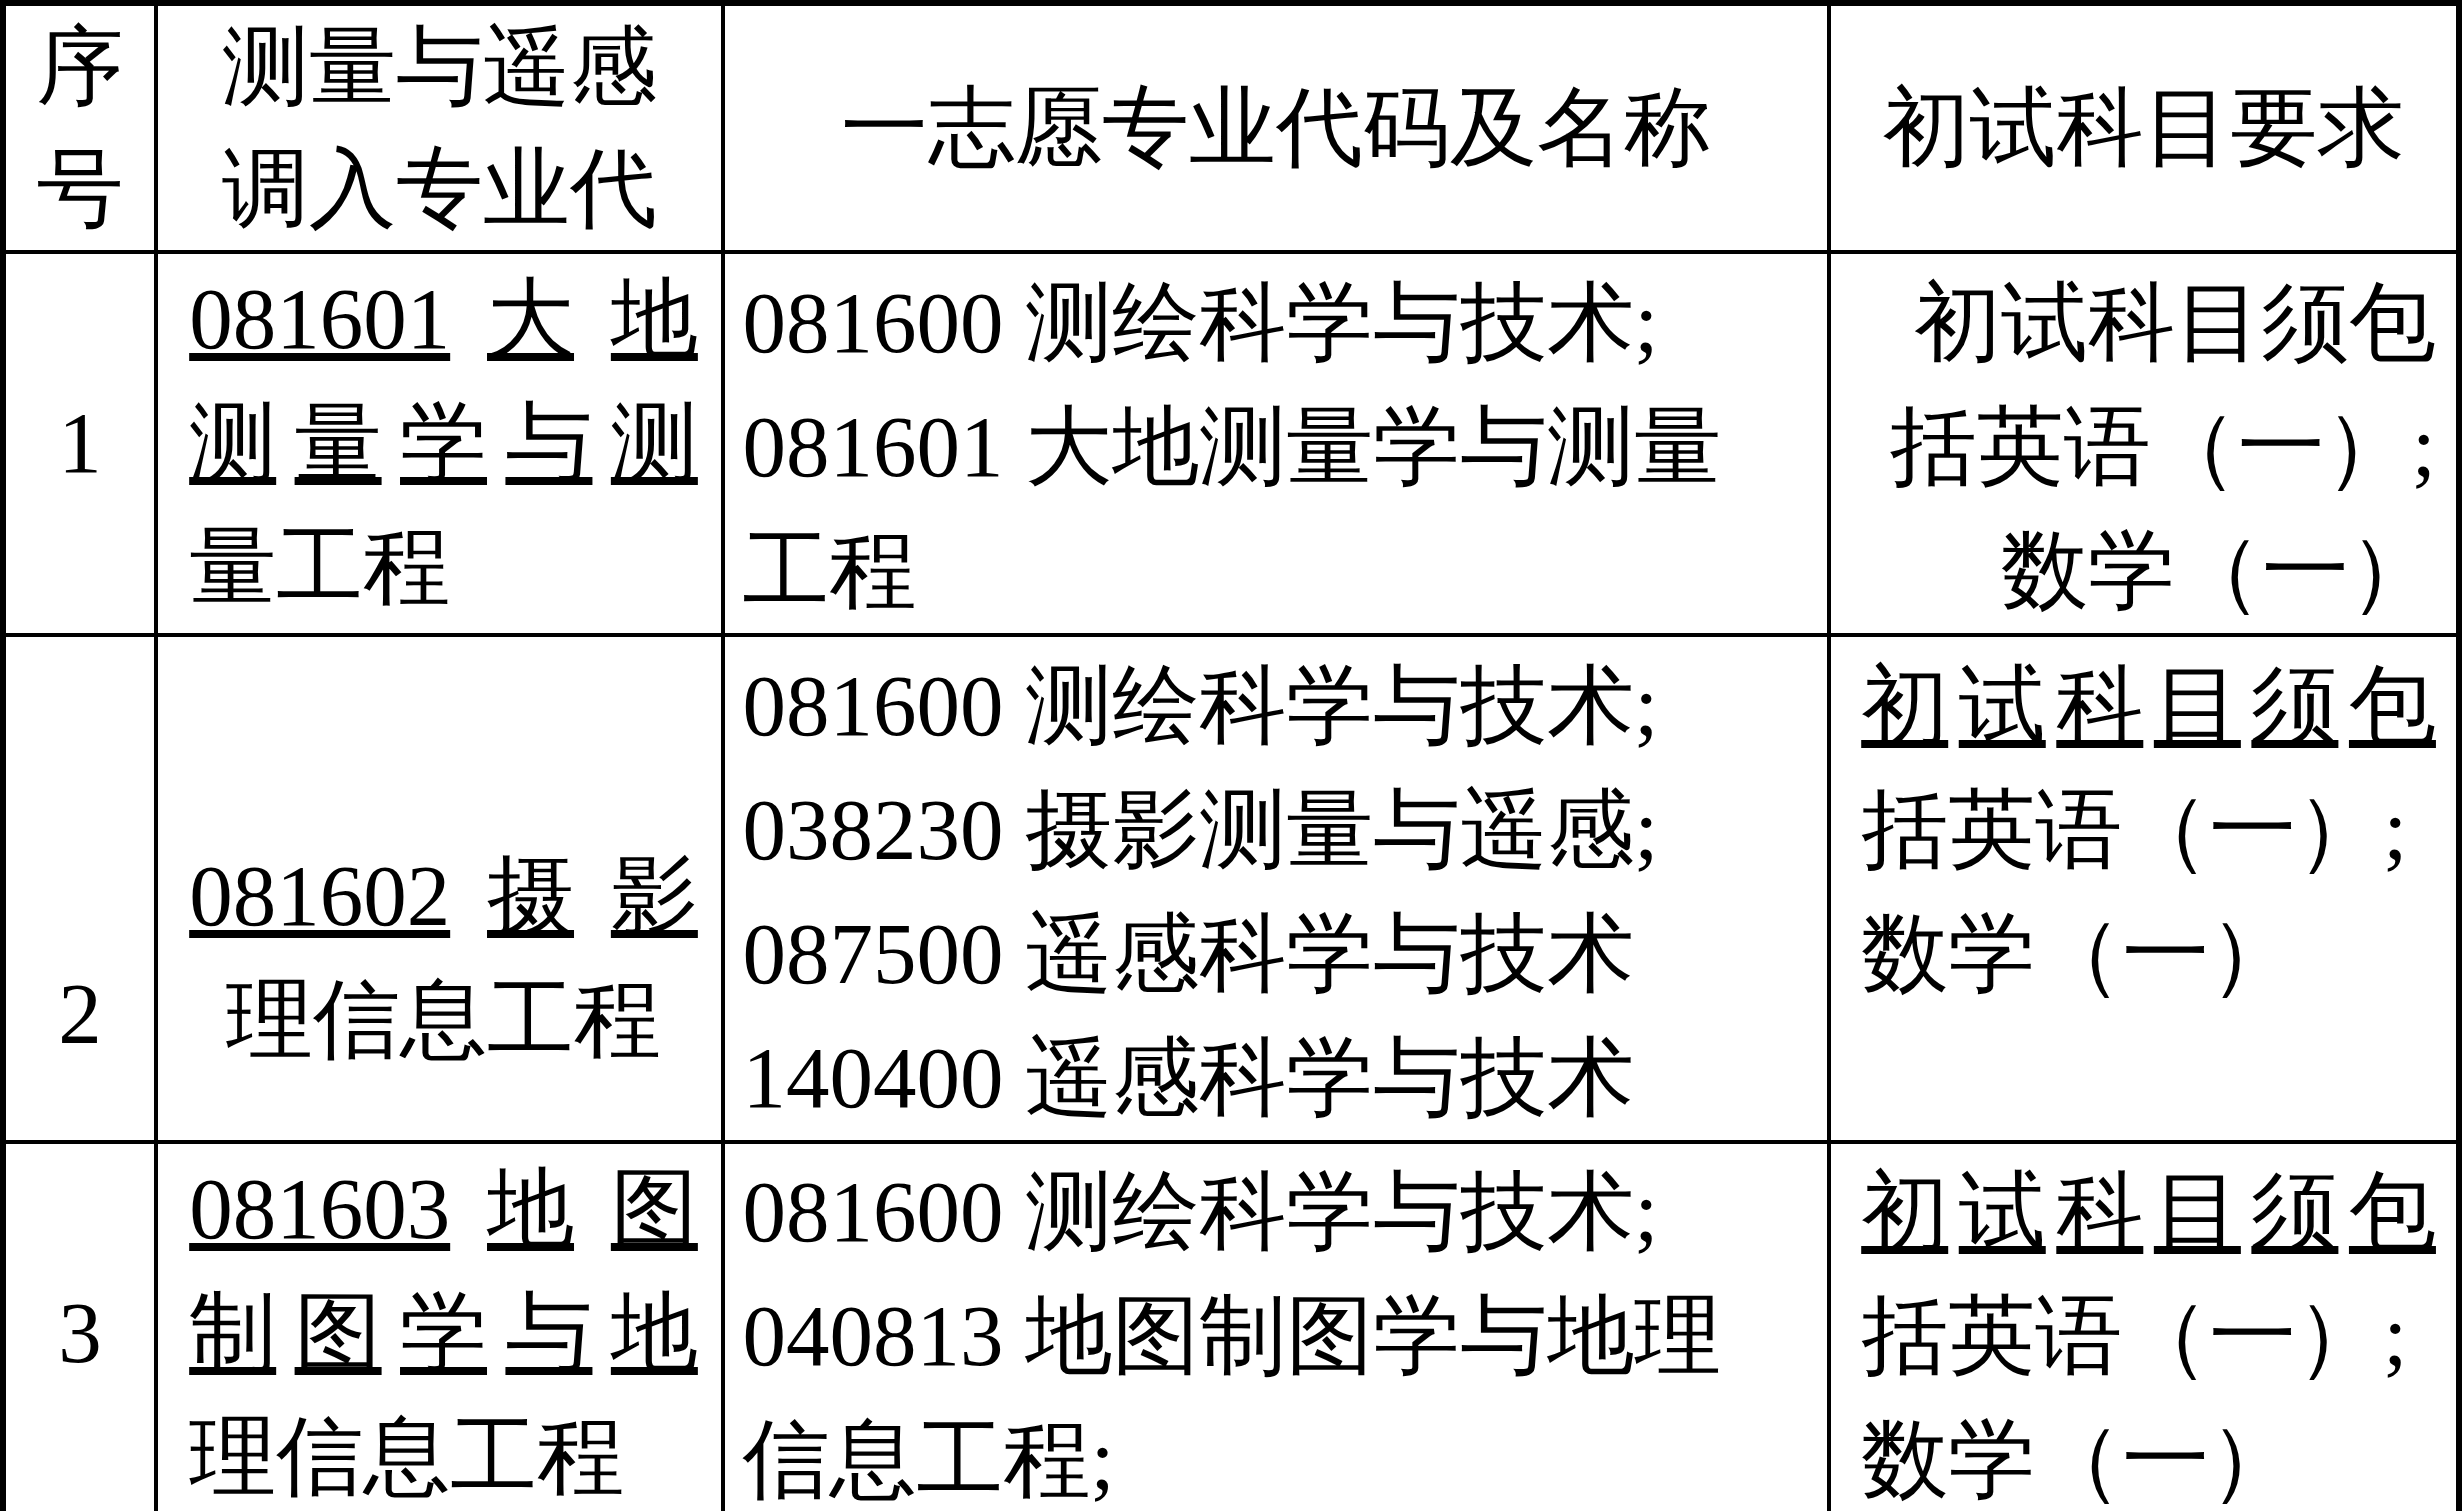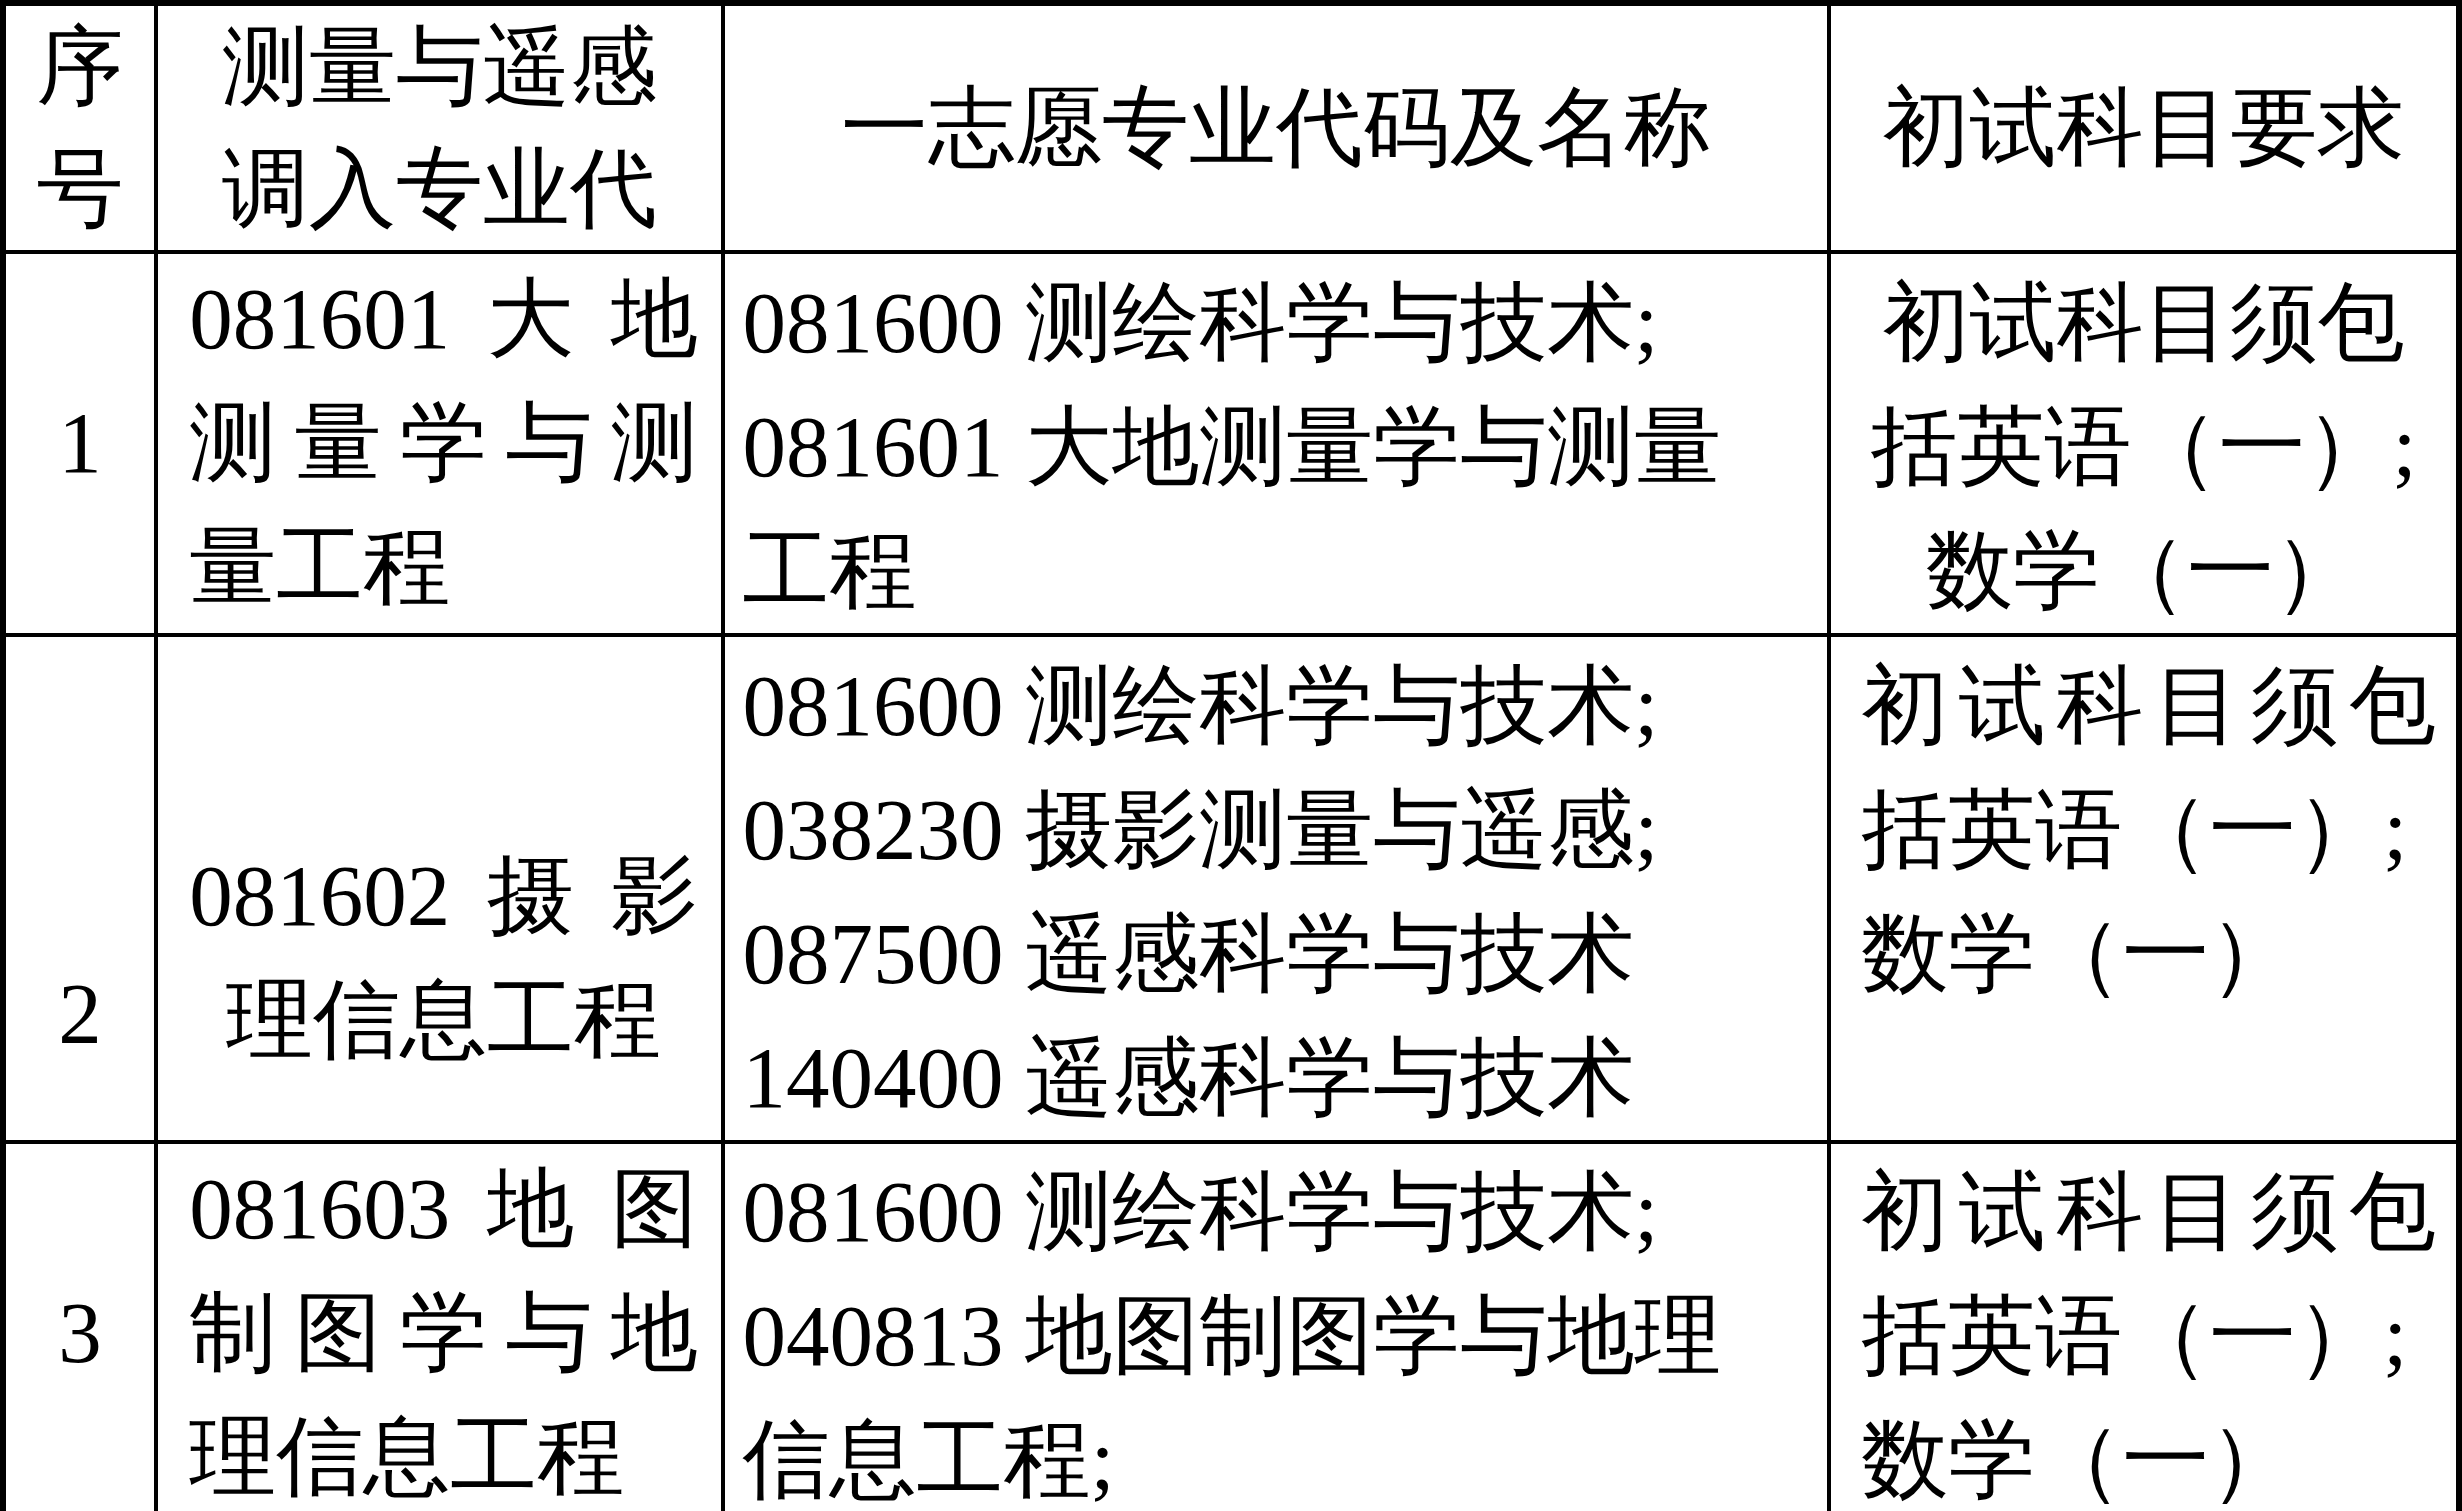--- a/index.html
+++ b/index.html
@@ -12,26 +12,26 @@
   thead tr{height:249px;}
   tr.row-1{height:377px;}
   tr.row-2{height:497px;}
   tr.row-3{height:376px;}
   th.header-cell{text-align:center;}
   thead .line{height:122px;line-height:122px;}
   .c-no{text-align:center;}
   .c-target{padding:0 23px 0 31px;}
   .c-first{vertical-align:top;padding:6.8px 10.8px 0 17.6px;}
   .c-exam{vertical-align:top;padding:6.8px 20px 0 30px;}
-  .c-exam.center-lines{text-align:center;padding:6.8px 20px 0 20px;}
+  .c-exam.center-lines{text-align:right;padding:6.8px 20px 0 20px;}
   tr.row-2 .c-no{vertical-align:bottom;padding-bottom:64px;}
   tr.row-2 .c-target{vertical-align:bottom;padding-bottom:58px;text-align:center;}
   .line{height:124px;white-space:nowrap;}
   .line.justify{display:flex;justify-content:space-between;align-items:baseline;}
-  .line.justify span{display:inline-block;}
+  .line.justify span{display:inline-block;text-decoration:underline;}
 </style>
 </head>
 <body>
 
 <div class="page">
   <table class="doc">
     <colgroup>
       <col style="width:153px">
       <col style="width:566px">
       <col style="width:1105px">

